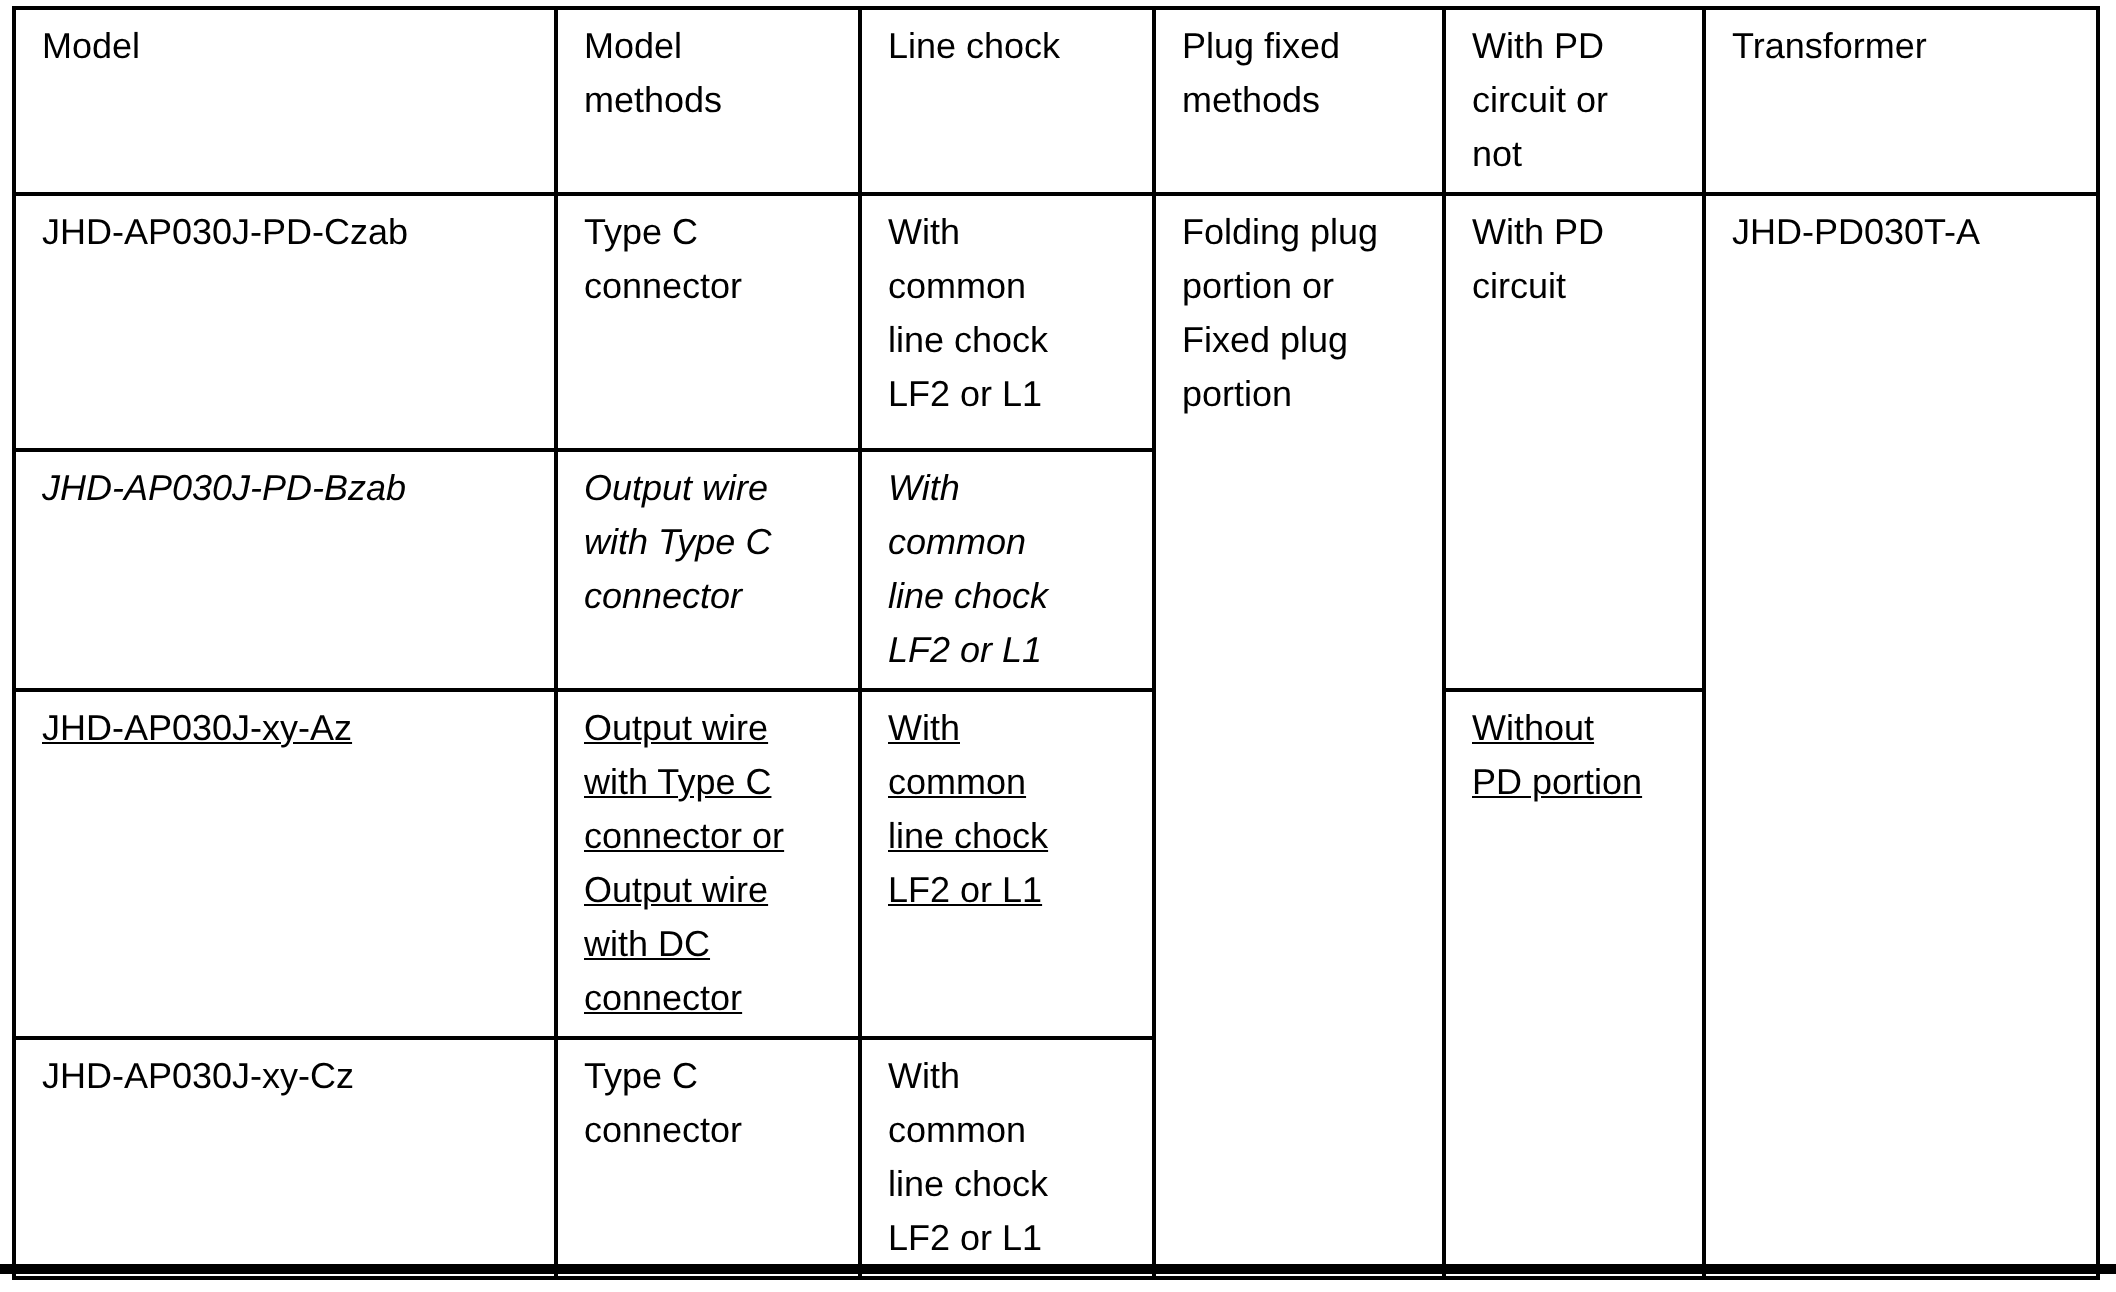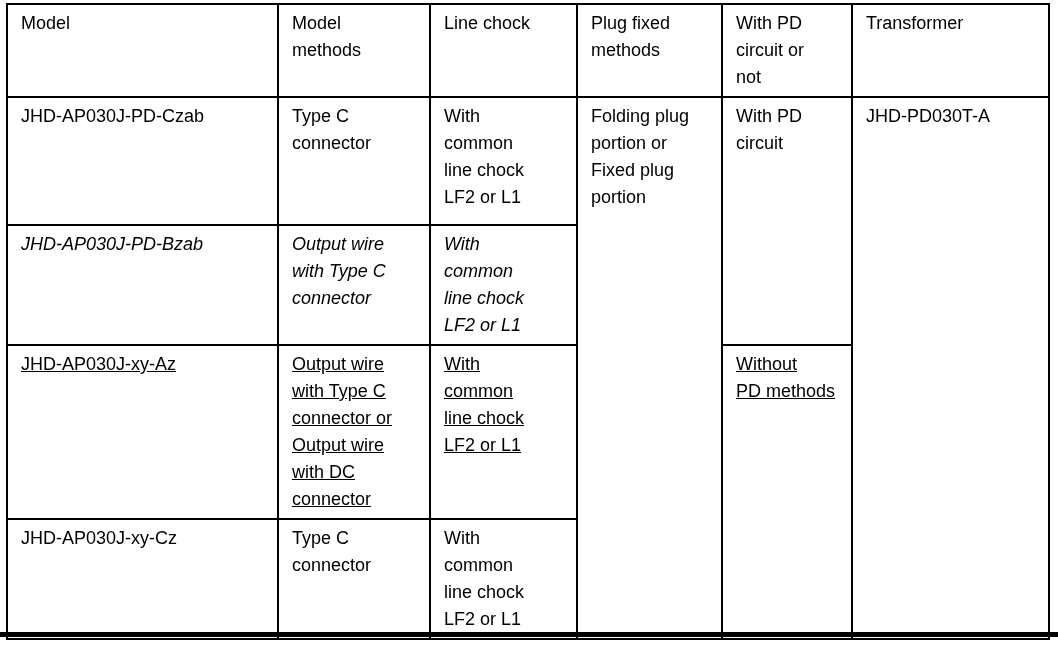--- a/index.html
+++ b/index.html
@@ -106,21 +106,21 @@
 with Type C
 connector or
 Output wire
 with DC
 connector</td>
         <td>With
 common
 line chock
 LF2 or L1</td>
         <td rowspan="2">Without
-PD methods</td>
+PD portion</td>
       </tr>
       <tr class="row-4">
         <td>JHD-AP030J-xy-Cz</td>
         <td>Type C
 connector</td>
         <td>With
 common
 line chock
 LF2 or L1</td>
       </tr>

